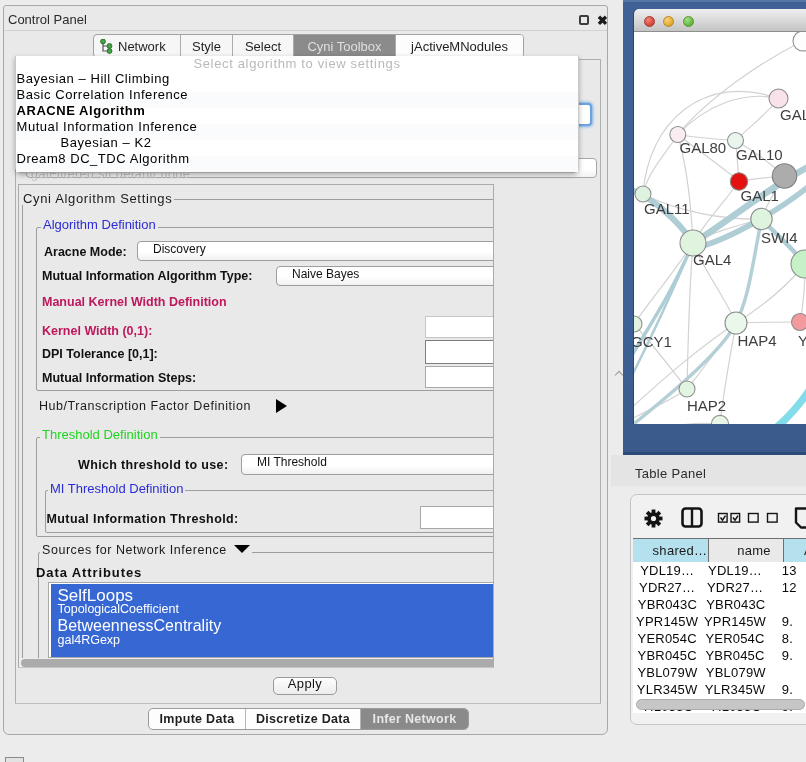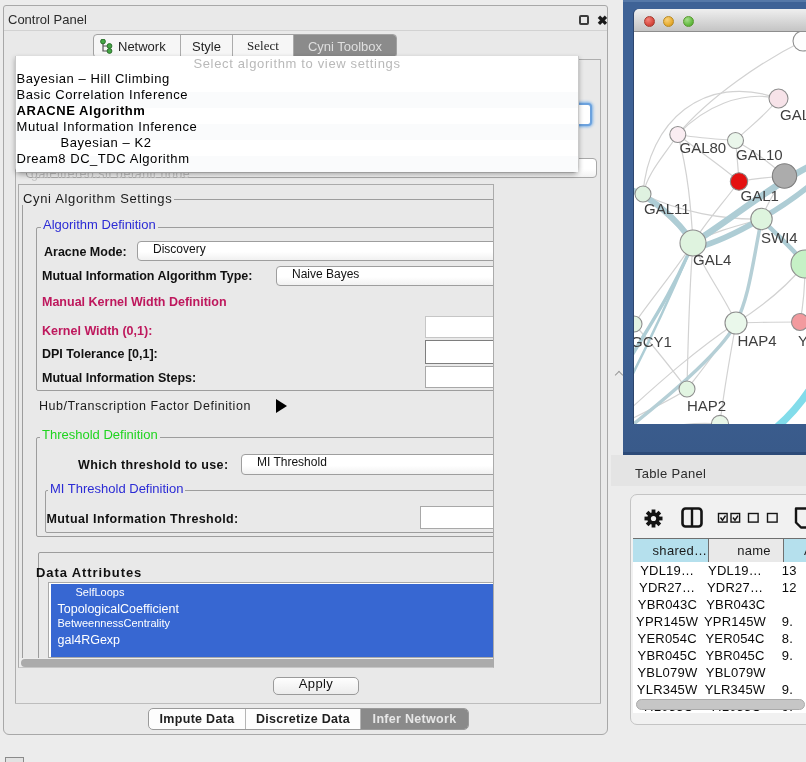--- a/index.html
+++ b/index.html
@@ -30,21 +30,21 @@
 .lbl{font-size:12.5px;font-weight:bold;color:#111;}
 .dis{color:#be185d;}
 .stepper{position:absolute;right:6px;top:3.5px;width:9px;height:13px;}
 .stepper:before{content:"";position:absolute;left:1px;top:0;border-left:3px solid transparent;border-right:3px solid transparent;border-bottom:4px solid #333;}
 .stepper:after{content:"";position:absolute;left:1px;bottom:0;border-left:3px solid transparent;border-right:3px solid transparent;border-top:4px solid #333;}
 .ctext{position:absolute;left:15px;top:-3px;line-height:20px;font-size:12px;color:#111;}
 .tfield{background:#fff;border:1px solid #A8A8A8;text-align:right;font-size:13.5px;color:#111;padding-right:5px;}
 
 .sbthumb{background:linear-gradient(90deg,#b2b2b2,#cdcdcd);border-radius:5px;}
 
-#apply{left:257px;top:617px;width:86px;height:18px;border:1px solid #9A9A9A;border-radius:5px;background:linear-gradient(#FEFEFE,#ECECEC);font-size:13px;color:#111;text-align:center;line-height:12px;letter-spacing:0.4px;}
+#apply{left:257px;top:617px;width:64px;height:18px;border:1px solid #9A9A9A;border-radius:5px;background:linear-gradient(#FEFEFE,#ECECEC);font-size:13px;color:#111;text-align:center;line-height:12px;letter-spacing:0.4px;}
 
 #btabs{left:144px;top:702px;height:22px;display:flex;border:1px solid #9A9A9A;border-radius:5px;background:#FDFDFD;overflow:hidden;}
 .btab{height:100%;display:flex;align-items:center;justify-content:center;font-size:12.5px;font-weight:bold;letter-spacing:0.3px;color:#1f1f1f;border-right:1px solid #B5B5B5;}
 .btab:last-child{border-right:none;}
 .bsel{background:#8A8A8A;color:#E7E7E7;}
 
 #popup{left:15px;top:56px;width:564px;height:117px;background:#FFFFFF;border:1px solid #C9C9C9;border-top:none;border-bottom:1px solid #9E9E9E;border-radius:0 0 6px 6px;box-shadow:0 2px 5px rgba(0,0,0,0.3);z-index:50;}
 #popuphint{left:0;top:0;width:100%;text-align:center;font-size:13px;letter-spacing:0.65px;color:#B9B9B9;}
 .pitem{position:absolute;left:0.5px;font-size:13px;letter-spacing:0.55px;color:#000;}
 
@@ -74,22 +74,23 @@
   <div id="ticon1" class="abs"></div>
   <div id="ticon2" class="abs">✖</div>
   <div id="toptabs" class="abs">
     <div class="ttab" style="width:87px;justify-content:flex-start;padding-left:6px;"><svg width="13" height="15" viewBox="0 0 13 15" style="margin-right:5px;">
           <path d="M3 3 L3 12 L8 12 M3 7 L8 7" stroke="#555" stroke-width="1.2" fill="none"></path>
           <circle cx="3" cy="2.5" r="2.4" fill="#44A744" stroke="#2c6e2c"></circle>
           <circle cx="9.5" cy="7" r="2.4" fill="#44A744" stroke="#2c6e2c"></circle>
           <circle cx="9.5" cy="12" r="2.4" fill="#44A744" stroke="#2c6e2c"></circle>
         </svg>Network</div>
     <div class="ttab" style="width:52px;">Style</div>
-    <div class="ttab" style="width:61px;font-family:Liberation Serif, serif;">Select</div>
+    <div class="ttab" style="width:61px;">Select</div>
     <div class="ttab tsel" style="width:102px;">Cyni Toolbox</div>
+    <div class="ttab" style="width:127px;background:#FCFCFC;">jActiveMNodules</div>
   </div>
   <div id="cpanel" class="abs">
     <div id="bcombo1" class="abs"></div>
     <div id="bcombo2" class="abs combo"></div>
     <div id="ghosttext" class="abs">galFiltered.sif default node</div>
     <div id="spane" class="abs">
 
       <div class="abs" style="left:3px;top:13.5px;width:558px;height:475px;border:1px solid #9D9D9D;border-radius:2px;"></div>
       <div class="abs gtitle" style="left:2px;top:8px;font-size:13px;letter-spacing:0.65px;color:#1a1a1a;">Cyni Algorithm Settings</div>
 
@@ -124,26 +125,27 @@
           <span class="ctext">MI Threshold</span>
           <span class="stepper"></span>
         </div>
 
       <div class="abs" style="left:26px;top:305px;width:523px;height:43px;border:1px solid #9D9D9D;border-radius:2px;"></div>
       <div class="abs gtitle" style="left:29px;top:298px;font-size:13px;color:#2B2BD5;">MI Threshold Definition</div>
       <div class="abs lbl" style="left:27.5px;top:327px;letter-spacing:0.4px;">Mutual Information Threshold:</div>
       <div class="abs tfield" style="left:401px;top:321px;width:143px;height:23px;line-height:21px;">0.5</div>
 
       <div class="abs" style="left:18.5px;top:366.5px;width:559px;height:200px;border:1px solid #9D9D9D;border-radius:2px;"></div>
+      <div class="abs gtitle" style="left:21px;top:358.5px;font-size:12.5px;letter-spacing:0.55px;color:#1a1a1a;">Sources for Network Inference <span style="display:inline-block;vertical-align:0.5px;margin-left:3px;width:0;height:0;border-left:8px solid transparent;border-right:8px solid transparent;border-top:8.5px solid #000;"></span></div>
       <div class="abs lbl" style="left:17px;top:379.5px;font-size:13px;letter-spacing:0.9px;">Data Attributes</div>
       <div class="abs" style="left:28.5px;top:396.5px;width:521px;height:76px;background:#fff;border:1px solid #A9A9A9;overflow:hidden;">
         <div class="abs" style="left:2px;top:1px;width:501px;height:74px;background:#3767D2;"></div>
-        <div class="abs" style="left:9px;top:3.5px;font-size:11px;color:#fff;margin-left:18px;">SelfLoops</div>
+        <div class="abs" style="left:9px;top:3.5px;font-size:17px;color:#fff;">SelfLoops</div>
         <div class="abs" style="left:9px;top:19px;font-size:12.5px;color:#fff;">TopologicalCoefficient</div>
-        <div class="abs" style="left:9px;top:34.5px;font-size:11px;color:#fff;">BetweennessCentrality</div>
+        <div class="abs" style="left:9px;top:34.5px;font-size:16px;color:#fff;">BetweennessCentrality</div>
         <div class="abs" style="left:9px;top:50px;font-size:12.5px;color:#fff;">gal4RGexp</div>
         <div class="abs sbthumb" style="left:505px;top:4px;width:12px;height:57px;border:1px solid #B2B2B2;background:#C9C9C9;"></div>
       </div>
 
       <div class="abs" style="left:566px;top:0;width:13px;height:484px;background:#F5F5F5;border-left:1px solid #D5D5D5;"></div>
       <div class="abs sbthumb" style="left:567.5px;top:6px;width:10px;height:287px;"></div>
 
       <div class="abs" style="left:0;top:472.5px;width:580px;height:10px;background:#EDEDED;"></div>
       <div class="abs" style="left:2px;top:473.5px;width:568px;height:8px;background:#ABABAB;border-radius:4px;"></div>
     </div>

